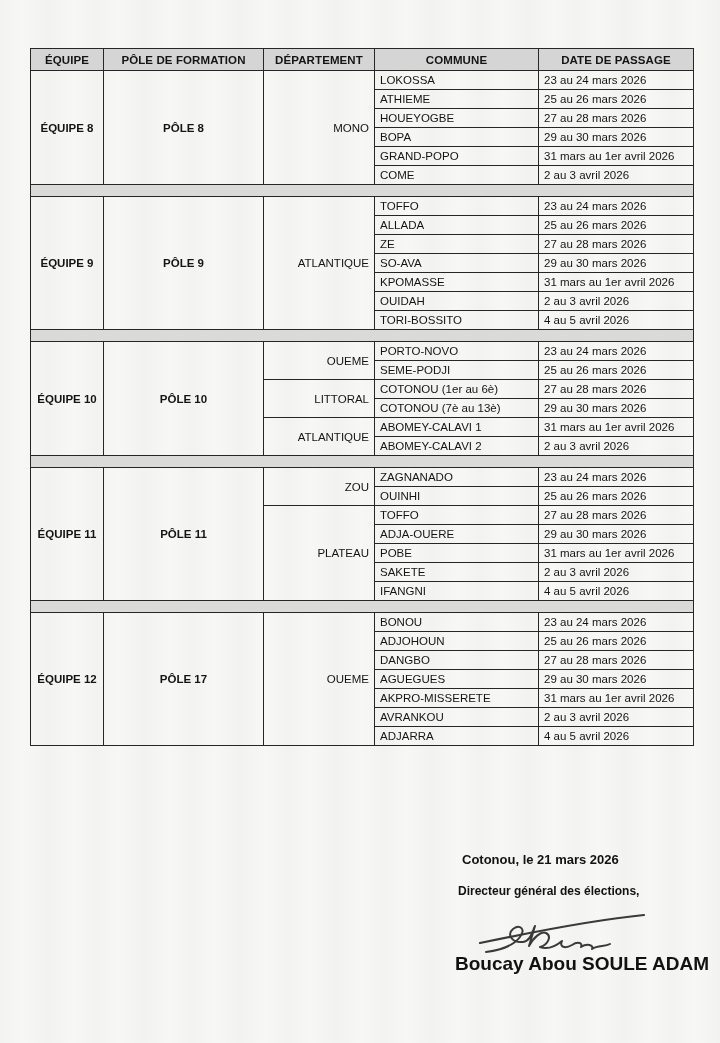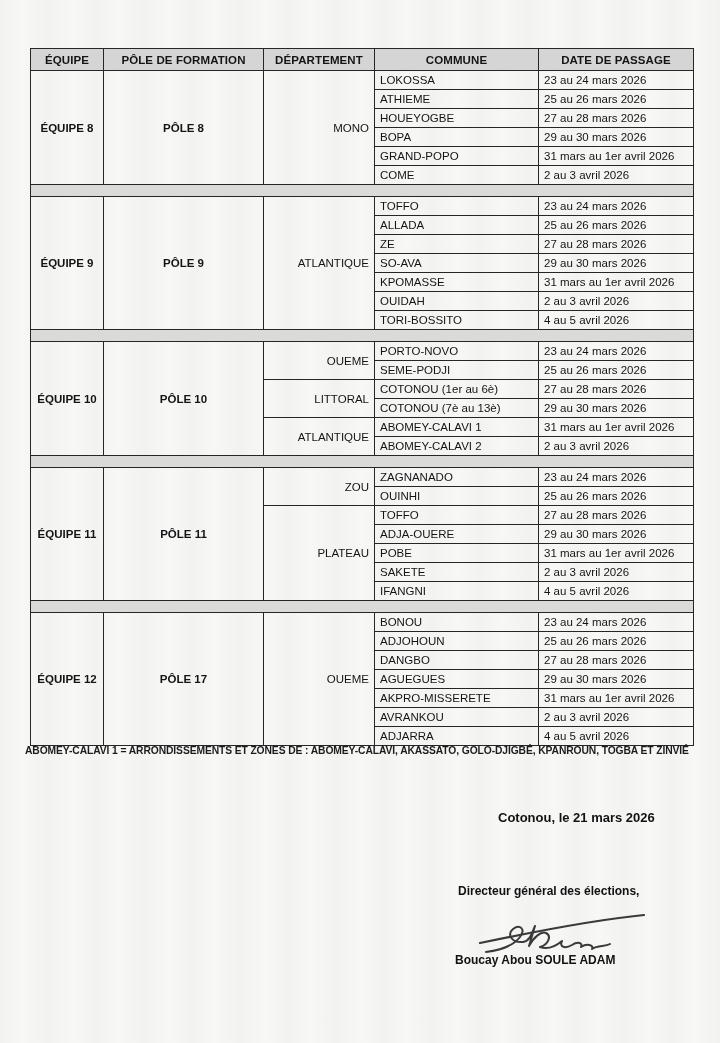--- a/index.html
+++ b/index.html
@@ -31,31 +31,31 @@
   td.c-commune,td.c-date{text-align:left;}
   tr.sep td{background:#dadad9;height:11px;padding:0;}
   .footnote{
     position:absolute;left:25px;width:680px;
     font-size:10.3px;font-weight:600;letter-spacing:-0.1px;color:#1c1c1c;
     white-space:nowrap;
   }
   .fn1{top:745px;}
   .fn2{top:762px;}
   .place-date{
-    position:absolute;left:462px;top:810px;
-    font-size:13px;font-weight:bold;color:#121212;white-space:nowrap;margin-left:36px;
+    position:absolute;left:462px;top:852px;
+    font-size:13px;font-weight:bold;color:#121212;white-space:nowrap;
   }
   .signer-title{
     position:absolute;left:458px;top:884px;
     font-size:12px;font-weight:bold;color:#121212;white-space:nowrap;
   }
   .signature{position:absolute;left:468px;top:902px;width:185px;height:56px;}
   .signer-name{
     position:absolute;left:455px;top:953px;
-    font-size:12px;font-weight:bold;color:#121212;white-space:nowrap;
+    font-size:19px;font-weight:bold;color:#121212;white-space:nowrap;
   }
 </style>
 </head>
 <body>
 
 <div class="page">
 
   <table class="sched">
     <colgroup>
       <col style="width:73px">
@@ -232,21 +232,20 @@
           <td class="c-commune">AVRANKOU</td>
           <td class="c-date">2 au 3 avril 2026</td>
         </tr>
         <tr>
           <td class="c-commune">ADJARRA</td>
           <td class="c-date">4 au 5 avril 2026</td>
         </tr>
       </tbody>
   </table>
 
-  <div class="footnote fn1">ABOMEY-CALAVI 1 = ARRONDISSEMENTS ET ZONES DE : ABOMEY-CALAVI, AKASSATO, GOLO-DJIGBÉ, KPANROUN, TOGBA ET ZINVIÉ</div>
 
   <div class="place-date">Cotonou, le 21 mars 2026</div>
   <div class="signer-title">Directeur général des élections,</div>
 
   <svg class="signature" viewBox="0 0 185 56" fill="none">
     <path d="M 12 41 C 55 32, 125 18, 176 13" stroke="#3a3a3a" stroke-width="2.2" stroke-linecap="round"></path>
     <path d="M 18 50 C 34 48, 46 43, 52 35 C 58 27, 52 22, 45 27 C 39 32, 43 41, 55 40 C 62 39, 64 31, 67 24 L 61 44 C 66 35, 73 29, 78 31 C 84 34, 80 43, 72 45 C 80 48, 88 44, 94 39 C 91 45, 97 47, 104 43 C 110 39, 115 41, 113 45 C 119 41, 126 43, 124 47 C 130 43, 137 45, 142 42" stroke="#3a3a3a" stroke-width="2" stroke-linecap="round" stroke-linejoin="round"></path>
   </svg>
 
   <div class="signer-name">Boucay Abou SOULE ADAM</div>

